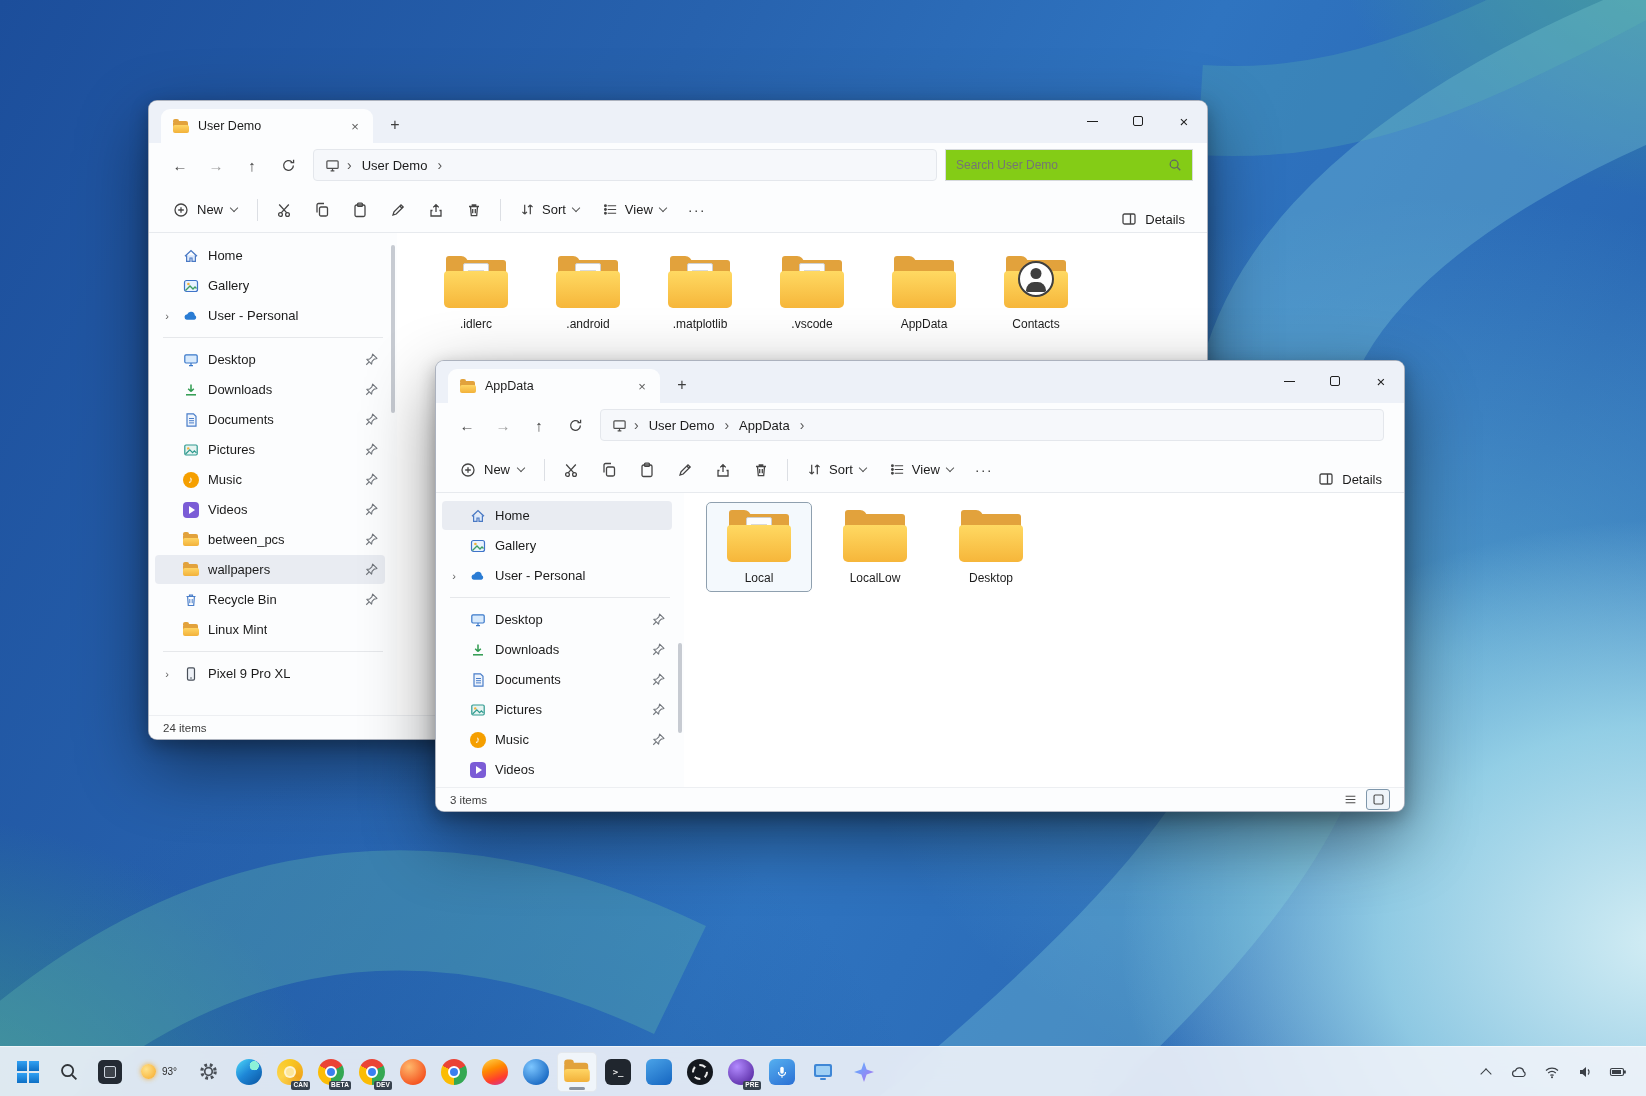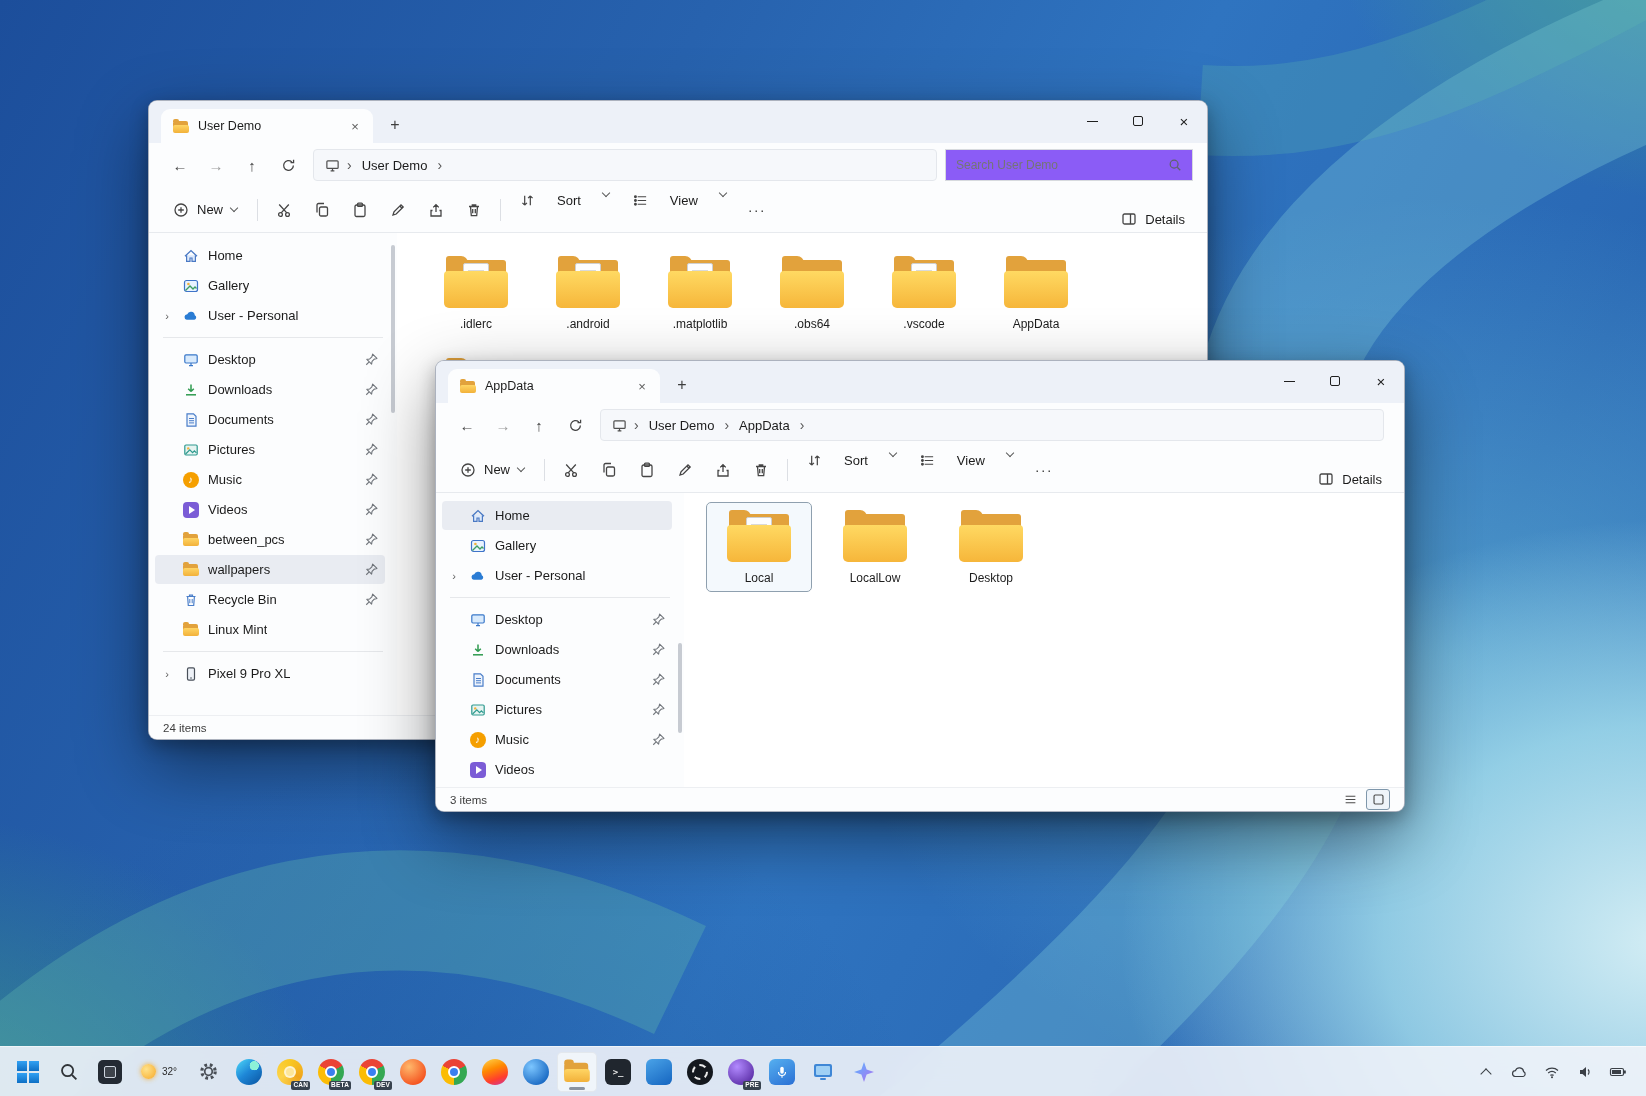--- a/index.html
+++ b/index.html
@@ -33,29 +33,29 @@
   .cap-min{width:11px;height:1px;background:#1f1f1f}
   .cap-max{width:10px;height:10px;border:1px solid #1f1f1f;border-radius:2px}
   .cap-x{font-size:15px;line-height:1}
 
   .navstrip{height:44px;flex:0 0 44px;background:#fcfdfe;display:flex;align-items:center;padding:0 14px;gap:2px}
   .navbtn{width:34px;height:32px;border-radius:4px;display:flex;align-items:center;justify-content:center;font-size:15px;color:#454545}
   .navbtn.dim{color:#9b9b9b}
   .addrbar{flex:1;height:32px;margin:0 6px;background:#f6f8fb;border:1px solid #e4e7ec;border-radius:4px;display:flex;align-items:center;gap:6px;padding:0 10px;font-size:13px;color:#1c1c1c}
   .crumb{padding:2px 4px;border-radius:3px;white-space:nowrap}
   .crumb-sep{color:#555;font-size:14px}
-  .searchbox{width:248px;height:32px;background:#8b5cf6;border:1px solid #d7dade;border-radius:0;display:flex;align-items:center;padding:0 10px;gap:8px}
+  .searchbox{width:248px;height:32px;background:#84cc16;border:1px solid #d7dade;border-radius:0;display:flex;align-items:center;padding:0 10px;gap:8px}
   .searchbox input{flex:1;border:none;outline:none;background:transparent;font-size:12px;color:#222;font-family:inherit}
   .searchbox input::placeholder{color:#757575}
 
   .toolbar{height:46px;flex:0 0 46px;background:#fcfdfe;display:flex;align-items:center;padding:0 12px;gap:2px;border-bottom:1px solid #e7eaee}
   .tb-new{display:flex;align-items:center;gap:8px;height:34px;padding:0 12px;border-radius:4px;font-size:13px;color:#1b1b1b}
   .tb-icon{width:36px;height:34px;border-radius:4px;display:flex;align-items:center;justify-content:center;color:#454545}
   .tb-sep{width:1px;height:22px;background:#dcdfe4;margin:0 6px}
-  .tb-drop{display:flex;gap:22px;height:34px;padding:0 11px;border-radius:4px;font-size:13px;color:#1b1b1b}
+  .tb-drop{display:flex;align-items:center;gap:7px;height:34px;padding:0 11px;border-radius:4px;font-size:13px;color:#1b1b1b}
   .tb-details{margin-left:auto;display:flex;align-items:flex-end;gap:8px;height:34px;padding:0 10px;border-radius:4px;font-size:13px;color:#1b1b1b}
   .chev{width:6px;height:6px;border-right:1.4px solid #5a5a5a;border-bottom:1.4px solid #5a5a5a;transform:rotate(45deg);margin-top:-3px}
   .more-dots{font-size:15px;letter-spacing:1px;color:#454545}
 
   .winbody{flex:1;display:flex;min-height:0;background:#fcfdfe}
   .sidebar{width:248px;flex:0 0 248px;padding-top:8px;position:relative;overflow:hidden}
   .side-item{height:29px;margin:0 12px 1px 6px;border-radius:4px;display:flex;align-items:center;gap:9px;padding:0 6px;font-size:13px;color:#1b1b1b;white-space:nowrap}
   .side-item.selected{background:#e9ecf2}
   .exp{width:12px;flex:0 0 12px;font-size:11px;color:#5f5f5f;text-align:center}
   .sicon{width:17px;height:17px;flex:0 0 17px;display:flex;align-items:center;justify-content:center}
@@ -476,27 +476,20 @@
         <div class="folder">
             <i class="fb"></i>
             <i class="fp"></i>
             <i class="ff"></i>
           </div>
         <div class="tlabel">.matplotlib</div>
       </div>
       <div class="tile">
         <div class="folder">
             <i class="fb"></i>
-            <i class="ff"></i>
-          </div>
-        <div class="tlabel">.obs64</div>
-      </div>
-      <div class="tile">
-        <div class="folder">
-            <i class="fb"></i>
             <i class="fp"></i>
             <i class="ff"></i>
           </div>
         <div class="tlabel">.vscode</div>
       </div>
       <div class="tile">
         <div class="folder">
             <i class="fb"></i>
             <i class="ff"></i>
           </div>
@@ -824,21 +817,21 @@
       <svg width="20" height="20" viewBox="0 0 20 20" fill="none" stroke="#303438" stroke-width="1.8">
           <circle cx="8.6" cy="8.6" r="5.6"></circle>
           <path d="M13 13 L17.4 17.4"></path>
         </svg>
     </div>
     <div class="tk">
         <span class="tv"></span>
       </div>
     <div class="tk widget">
       <span class="sun"></span>
-      <span class="temp">32°</span>
+      <span class="temp">93°</span>
     </div>
     <div class="tk">
       <svg width="21" height="21" viewBox="0 0 20 20" fill="none">
           <circle cx="10" cy="10" r="6.4" stroke="#4a4f57" stroke-width="3" stroke-dasharray="2.6 2.6"></circle>
           <circle cx="10" cy="10" r="3.6" stroke="#4a4f57" stroke-width="1.7"></circle>
         </svg>
     </div>
     <div class="tk">
         <span class="circ edge"></span>
       </div>

